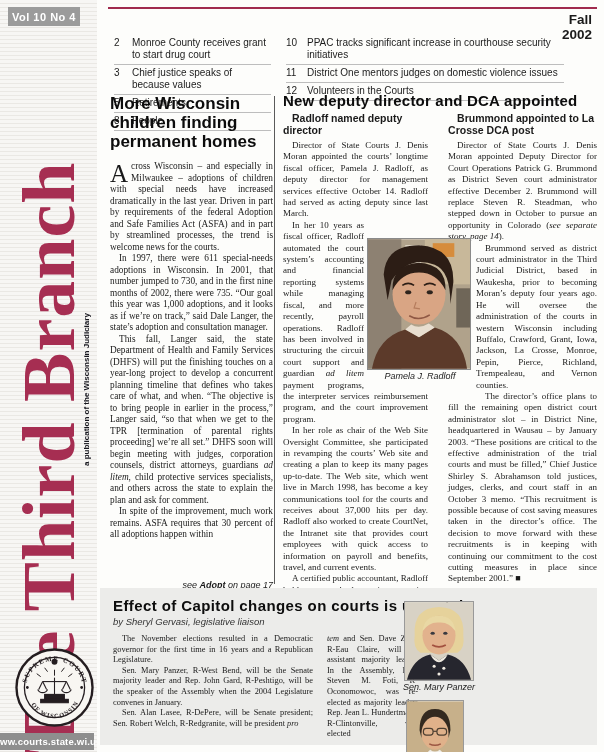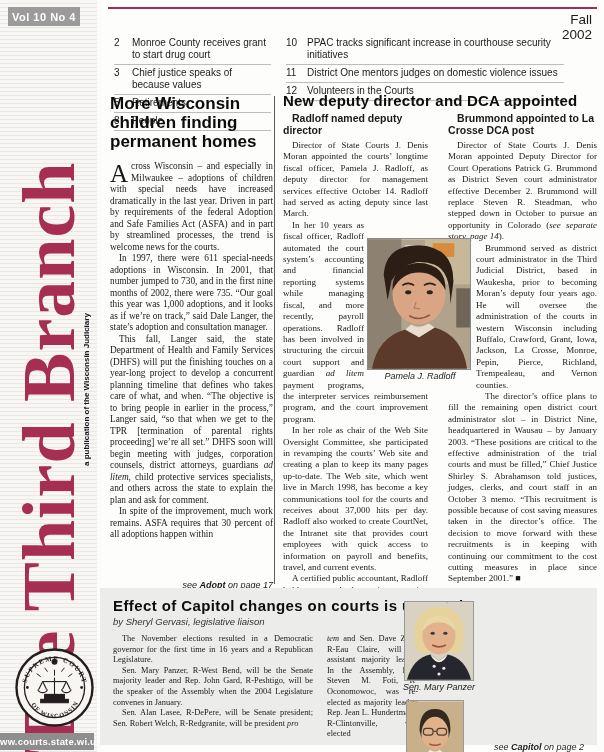--- a/index.html
+++ b/index.html
@@ -38,21 +38,21 @@
     display:flex; align-items:center; justify-content:center; letter-spacing:.2px;
   }
 
   
   .top-rule { position:absolute; left:108px; top:7px; width:489px; height:2px; background:#a02b4e; }
   .hl-box {
     position:absolute; left:108px; top:7px; background:#a02b4e; color:#fff;
     font-weight:bold; font-size:12px; letter-spacing:7px; padding:4px 8px 4px 15px;
   }
   .issue { position:absolute; left:508px; top:12px; width:84px; text-align:right;
-    font-weight:normal; font-size:13.5px; line-height:15px; }
+    font-weight:bold; font-size:13.5px; line-height:15px; }
   .toc-col { position:absolute; top:35px; font-size:10px; line-height:12px; color:#1c1c1c; }
   .toc-col.c1 { left:114px; width:157px; }
   .toc-col.c2 { left:286px; width:278px; }
   .toc-item { display:flex; gap:5px; border-bottom:1px solid #bdbdbd; padding:2px 0 3px 0; }
   .toc-item .pg { flex:0 0 13px; }
   .toc-col.c2 .toc-item .pg { flex:0 0 16px; }
 
   
   .serif { font-family:"Liberation Serif", serif; text-align:justify; }
   .serif p { text-indent:9px; }
@@ -260,21 +260,20 @@
     <h2>Effect of Capitol changes on courts is uncertain</h2>
     <div class="byline">by Sheryl Gervasi, legislative liaison</div>
     <div class="cap-cols">
       <div class="cap-col1 serif">
         <p><span>The November elections resulted in a Democratic governor for the first time in 16 years and a Republican Legislature.</span></p>
         <p><span>Sen. Mary Panzer, R-West Bend, will be the Senate majority leader and Rep. John Gard, R-Peshtigo, will be the speaker of the Assembly when the 2004 Legislature convenes in January.</span></p>
         <p><span>Sen. Alan Lasee, R-DePere, will be Senate president; Sen. Robert Welch, R-Redgranite, will be president </span><i class="emph">pro</i></p>
       </div>
       <div class="cap-col2 serif">
         <p class="noindent"><span class="cap-spacer"></span><i class="emph">tem</i><span> and Sen. Dave Zien, R-Eau Claire, will be assistant majority leader. In the Assembly, Rep. Steven M. Foti, R-Oconomowoc, was re-elected as majority leader; Rep. Jean L. Hundertmark, R-Clintonville, was elected</span></p>
-        <p class="jump noindent"><span>see </span><b>Capitol</b><span> on page 2</span></p>
       </div>
     </div>
 
     <div class="cap-photos">
       <figure>
         <svg width="70" height="80" viewBox="0 0 70 80">
           <rect width="70" height="80" fill="#d8d2c5"></rect>
           <path d="M10,34 Q8,6 35,5 Q62,6 60,34 Q62,48 54,52 L16,52 Q8,48 10,34 Z" fill="#e6d29b"></path>
           <ellipse cx="35" cy="34" rx="17" ry="20" fill="#e2b28d"></ellipse>
           <path d="M18,30 Q20,14 35,14 Q50,14 52,30 Q45,20 35,21 Q25,20 18,30 Z" fill="#e9d8a4"></path>

